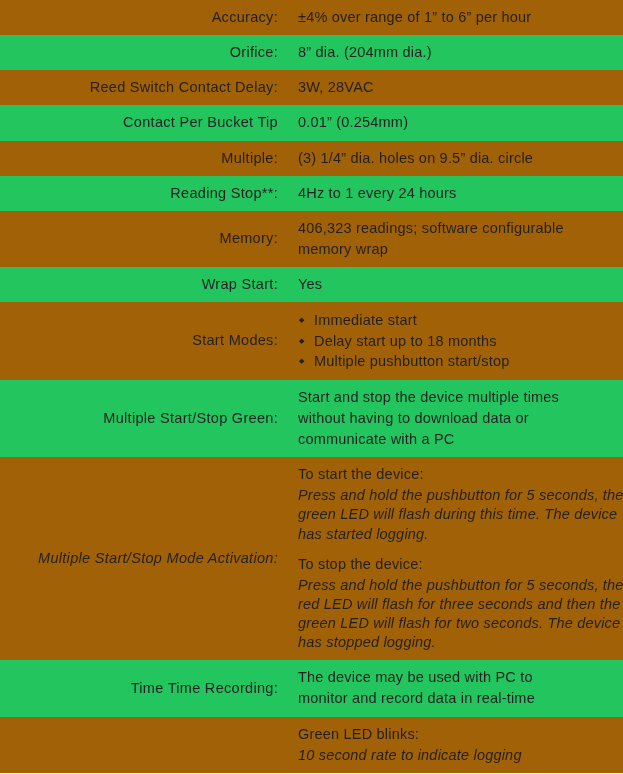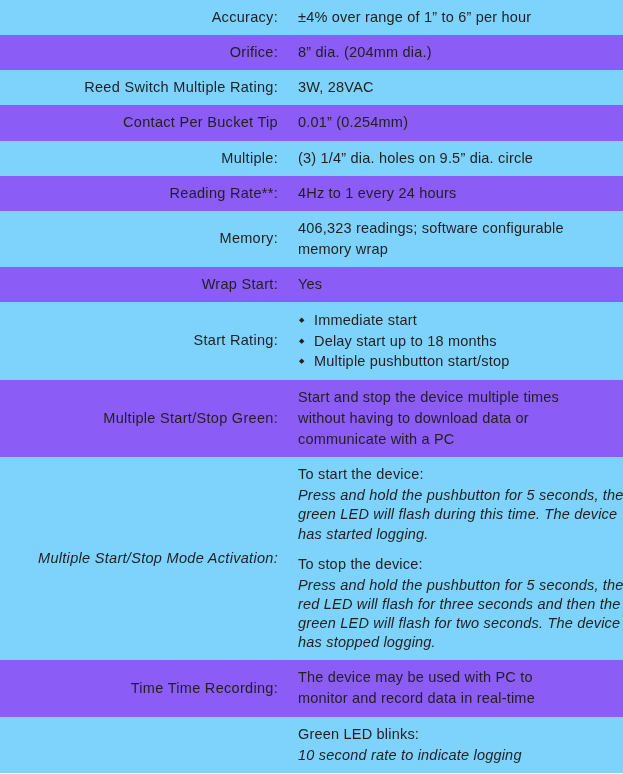--- a/index.html
+++ b/index.html
@@ -13,24 +13,24 @@
     font-family: "Liberation Sans", sans-serif;
     color: #231f20;
     overflow: hidden;
   }
   .spec-table {
     width: 623px;
     border-collapse: collapse;
     table-layout: fixed;
   }
   .spec-table tr.shaded td {
-    background: #7dd3fc;
+    background: #a16207;
   }
   .spec-table tr.plain td {
-    background: #8b5cf6;
+    background: #22c55e;
   }
   .spec-table td {
     vertical-align: middle;
     padding: 8px 0;
   }
   td.label {
     width: 278px;
     text-align: right;
     padding-right: 10px;
     font-size: 14.5px;
@@ -97,42 +97,42 @@
     </tr>
 
     <tr class="plain">
       <td class="label">Orifice:</td>
       <td class="value">
         <p>8” dia. (204mm dia.)</p>
       </td>
     </tr>
 
     <tr class="shaded">
-      <td class="label">Reed Switch Multiple Rating:</td>
+      <td class="label">Reed Switch Contact Delay:</td>
       <td class="value">
         <p>3W, 28VAC</p>
       </td>
     </tr>
 
     <tr class="plain">
       <td class="label">Contact Per Bucket Tip</td>
       <td class="value">
         <p>0.01” (0.254mm)</p>
       </td>
     </tr>
 
     <tr class="shaded">
       <td class="label">Multiple:</td>
       <td class="value">
         <p>(3) 1/4” dia. holes on 9.5” dia. circle</p>
       </td>
     </tr>
 
     <tr class="plain">
-      <td class="label">Reading Rate**:</td>
+      <td class="label">Reading Stop**:</td>
       <td class="value">
         <p>4Hz to 1 every 24 hours</p>
       </td>
     </tr>
 
     <tr class="shaded">
       <td class="label">Memory:</td>
       <td class="value">
         <p>406,323 readings; software configurable</p>
         <p>memory wrap</p>
@@ -140,21 +140,21 @@
     </tr>
 
     <tr class="plain">
       <td class="label">Wrap Start:</td>
       <td class="value">
         <p>Yes</p>
       </td>
     </tr>
 
     <tr class="shaded">
-      <td class="label">Start Rating:</td>
+      <td class="label">Start Modes:</td>
       <td class="value">
         <ul class="bullets">
           <li>Immediate start</li>
           <li>Delay start up to 18 months</li>
           <li>Multiple pushbutton start/stop</li>
         </ul>
       </td>
     </tr>
 
     <tr class="plain">

